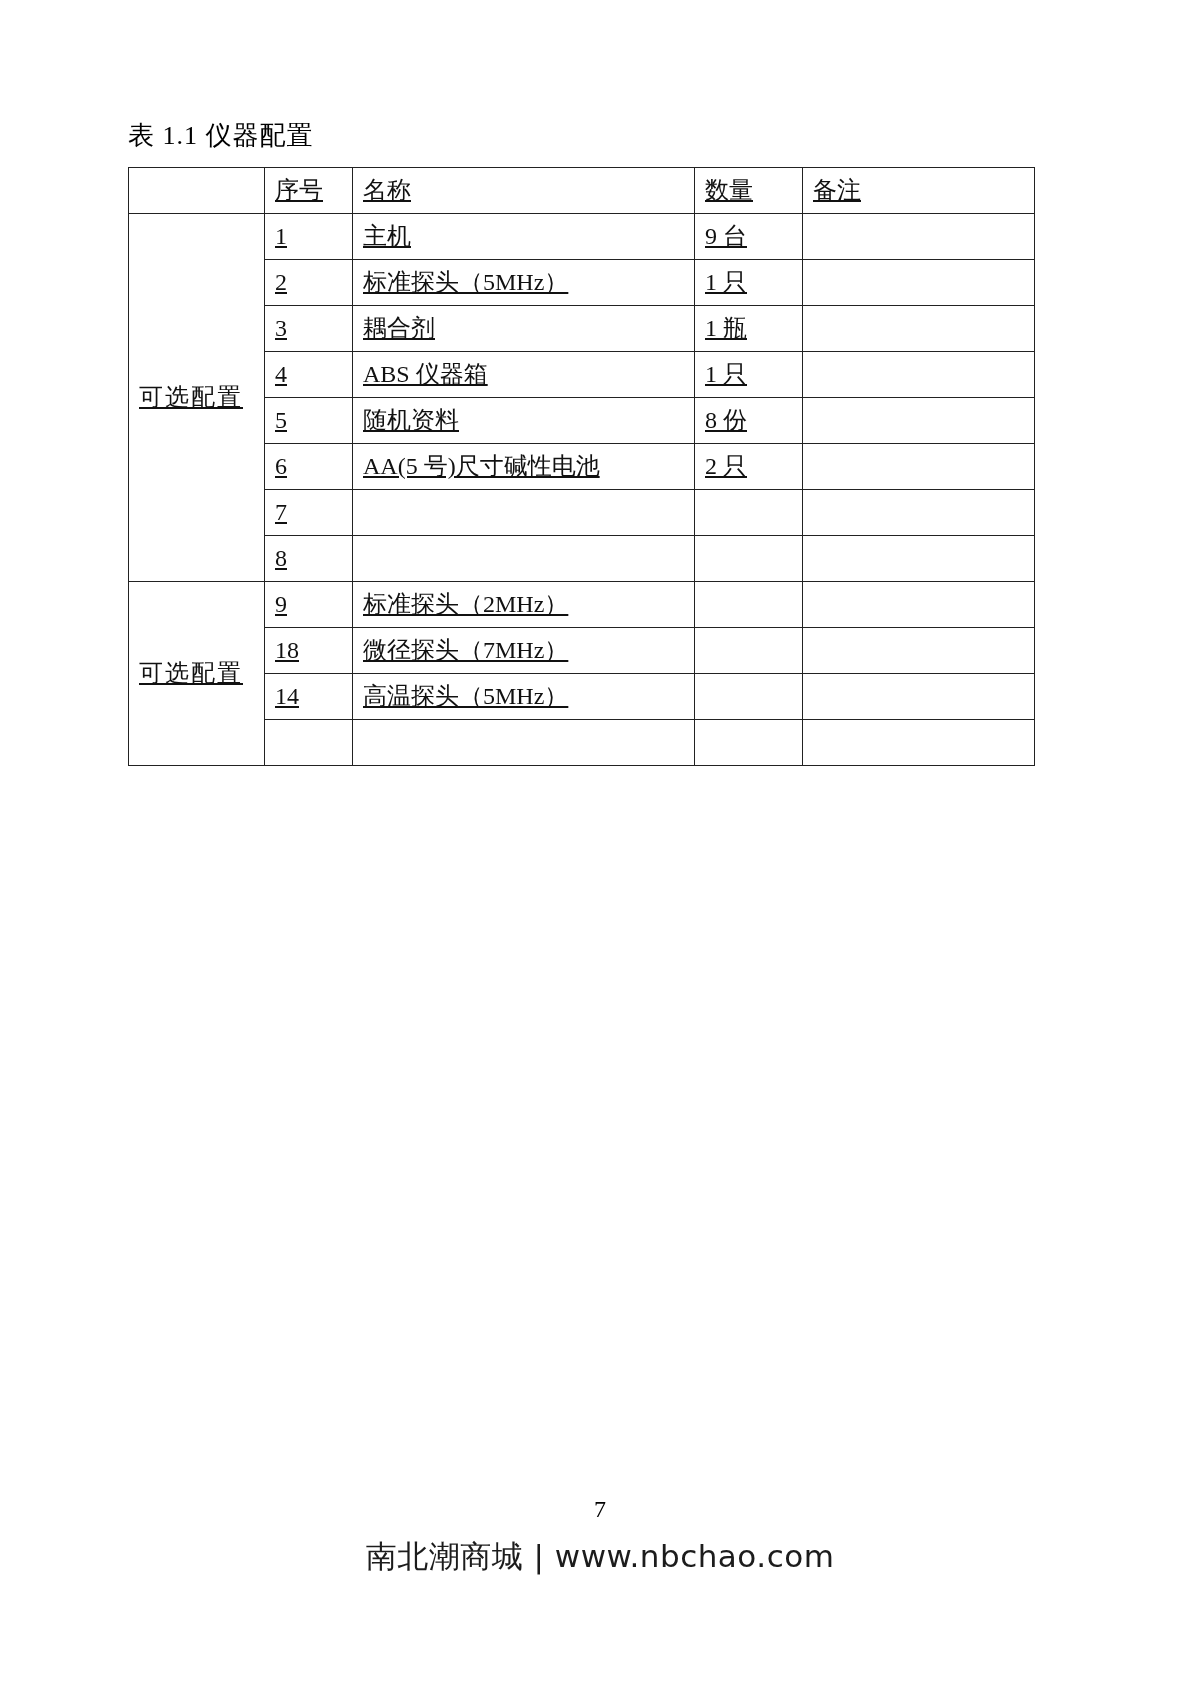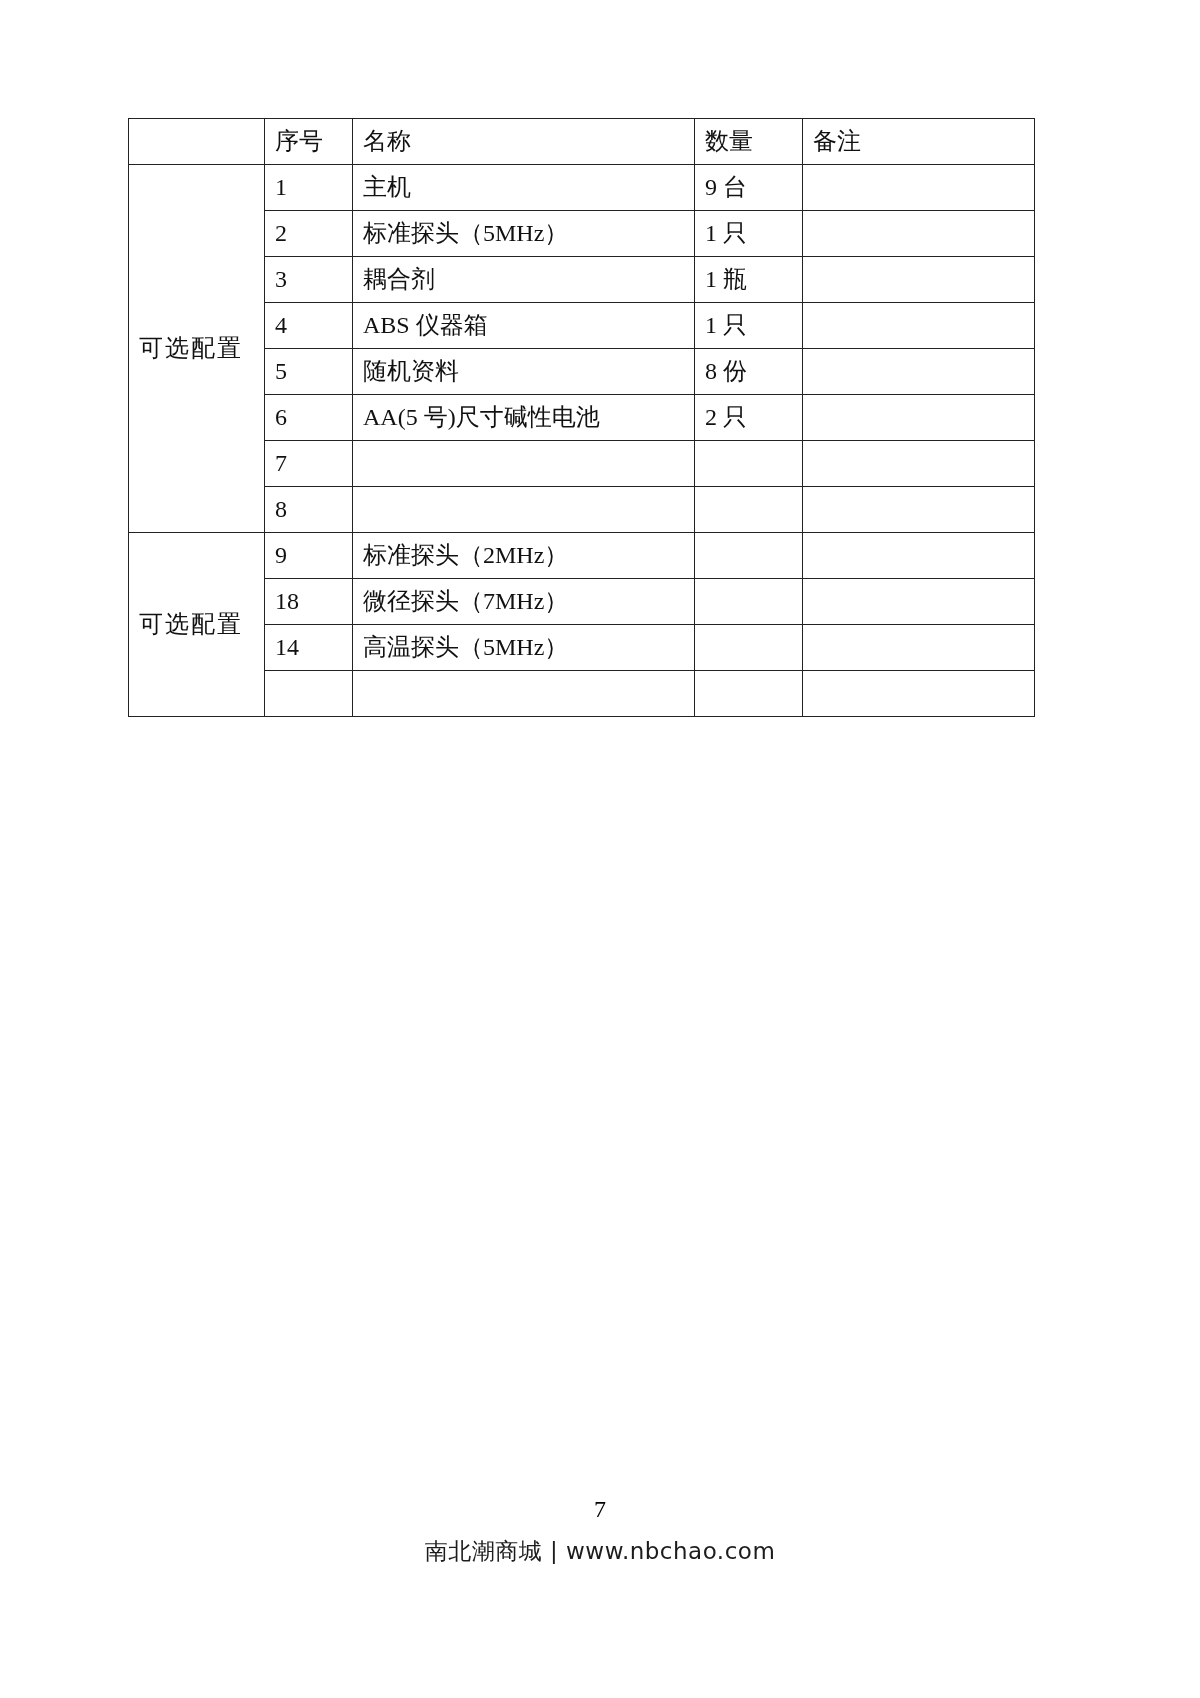--- a/index.html
+++ b/index.html
@@ -39,20 +39,21 @@
     font-size: 26px;
     margin: 0 0 14px 0;
     letter-spacing: 1px;
     color: #000;
   }
   table.config {
     border-collapse: collapse;
     width: 906px;
     table-layout: fixed;
     font-size: 24px;
+    text-decoration: underline;
   }
   table.config td {
     border: 1px solid #222;
     padding: 6px 10px;
     vertical-align: middle;
     line-height: 1.35;
     height: 46px;
     box-sizing: border-box;
   }
   col.c-group { width: 136px; }
@@ -89,33 +90,34 @@
     font-size: 24px;
     color: #000;
   }
   .footer-brand {
     position: absolute;
     left: 0;
     top: 1536px;
     width: 1200px;
     text-align: center;
     font-family: "DejaVu Sans", "Liberation Sans", sans-serif;
-    font-size: 23px;
+    font-size: 31px;
     color: #1c1c1c;
     letter-spacing: 0.5px;
   }
 </style>
 </head>
 <body>
 
 <div class="page">
 
   <div class="content">
 
 
+    <div class="table-caption">表 1.1  仪器配置</div>
 
     <table class="config">
       <colgroup>
         <col class="c-group">
         <col class="c-idx">
         <col class="c-name">
         <col class="c-qty">
         <col class="c-note">
       </colgroup>
       <tbody>

